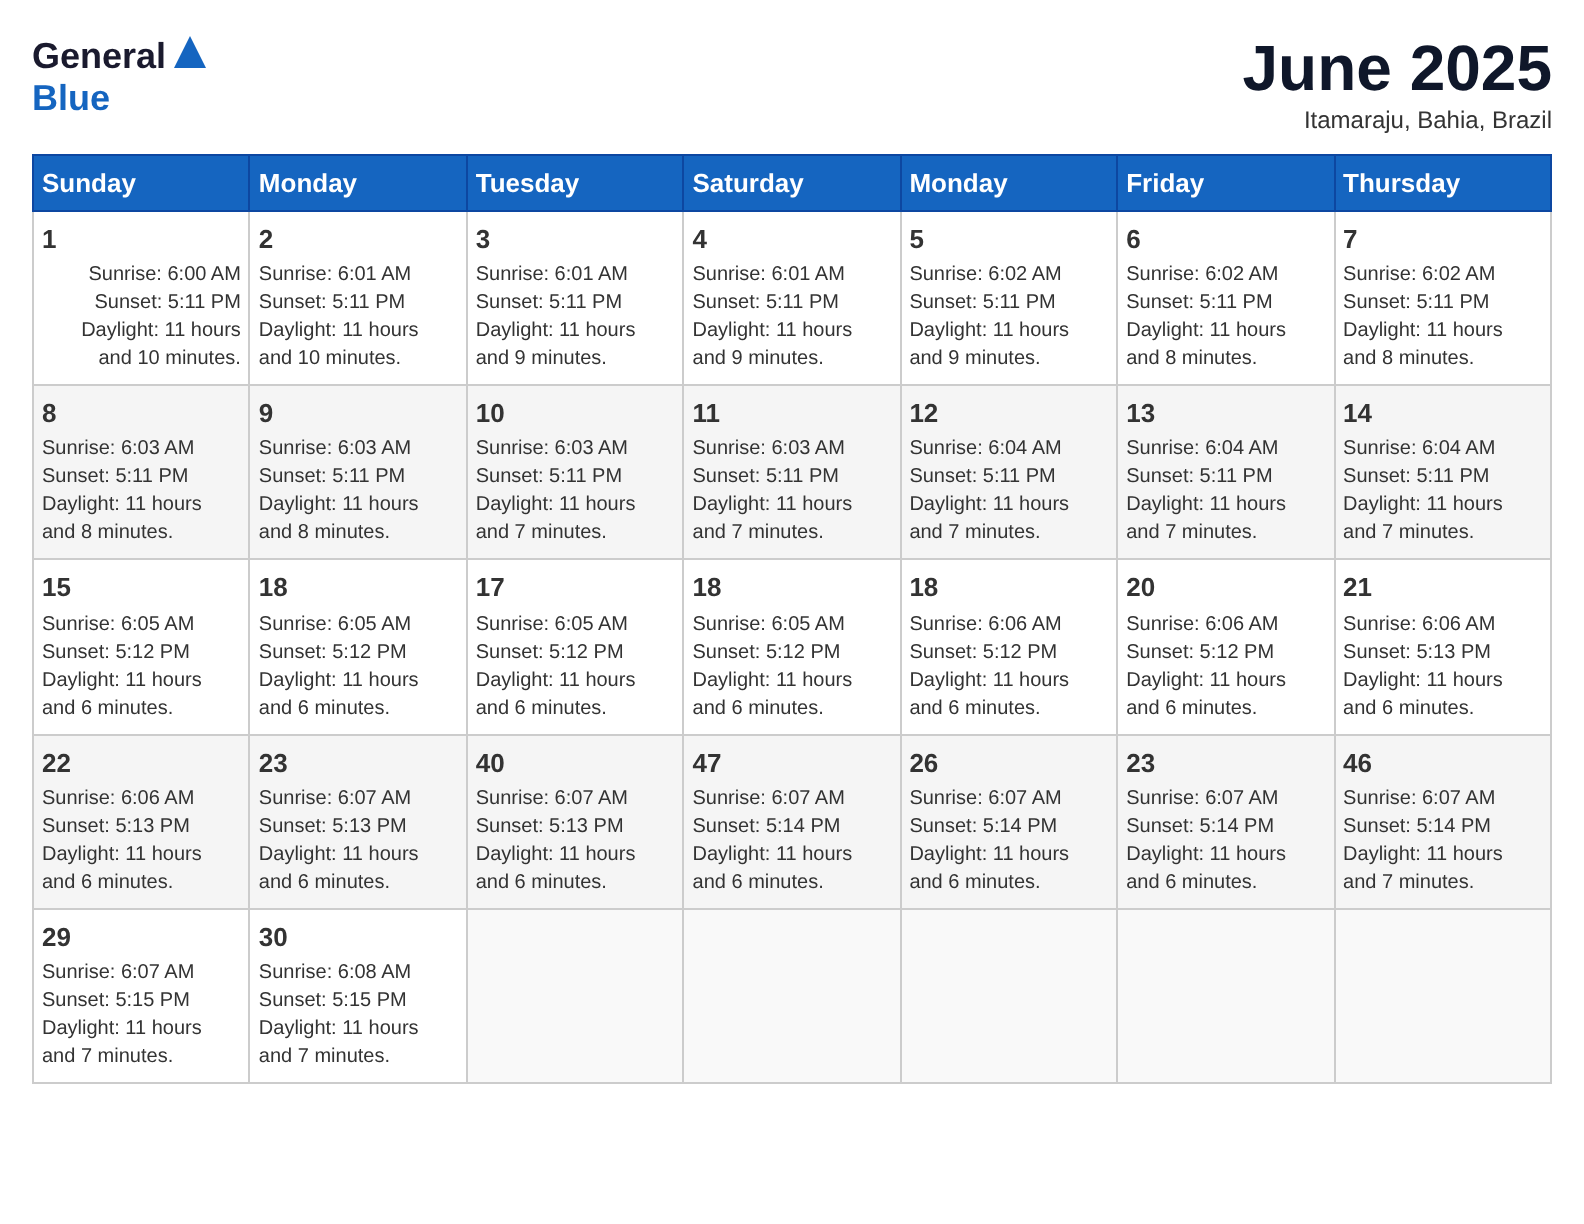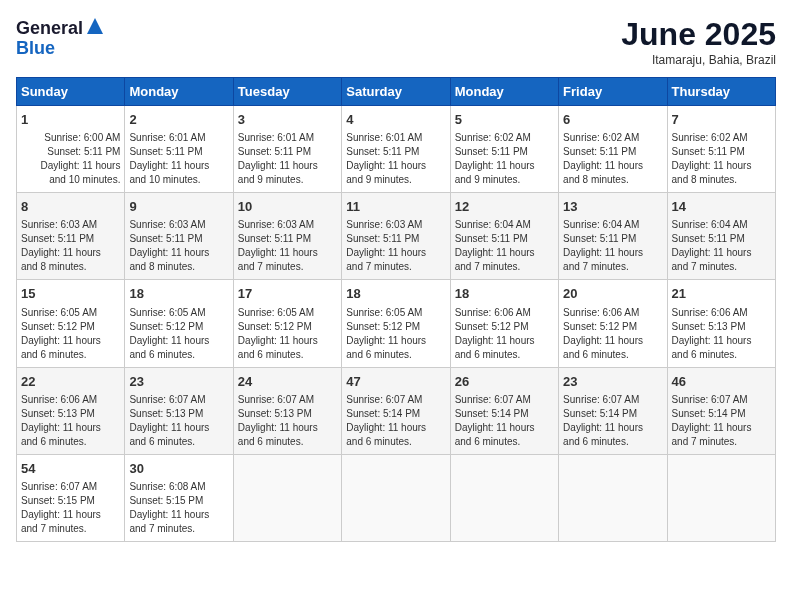--- a/index.html
+++ b/index.html
@@ -286,21 +286,21 @@
 and 6 minutes.</div>
         </td>
         <td>
           <span class="day-num">23</span>
           <div class="day-info" style="white-space: pre-line;">Sunrise: 6:07 AM
 Sunset: 5:13 PM
 Daylight: 11 hours
 and 6 minutes.</div>
         </td>
         <td>
-          <span class="day-num">24</span>
+          <span class="day-num">40</span>
           <div class="day-info" style="white-space: pre-line;">Sunrise: 6:07 AM
 Sunset: 5:13 PM
 Daylight: 11 hours
 and 6 minutes.</div>
         </td>
         <td>
           <span class="day-num">47</span>
           <div class="day-info" style="white-space: pre-line;">Sunrise: 6:07 AM
 Sunset: 5:14 PM
 Daylight: 11 hours
@@ -323,21 +323,21 @@
         <td>
           <span class="day-num">46</span>
           <div class="day-info" style="white-space: pre-line;">Sunrise: 6:07 AM
 Sunset: 5:14 PM
 Daylight: 11 hours
 and 7 minutes.</div>
         </td>
       </tr>
       <tr>
         <td>
-          <span class="day-num">54</span>
+          <span class="day-num">29</span>
           <div class="day-info" style="white-space: pre-line;">Sunrise: 6:07 AM
 Sunset: 5:15 PM
 Daylight: 11 hours
 and 7 minutes.</div>
         </td>
         <td>
           <span class="day-num">30</span>
           <div class="day-info" style="white-space: pre-line;">Sunrise: 6:08 AM
 Sunset: 5:15 PM
 Daylight: 11 hours

